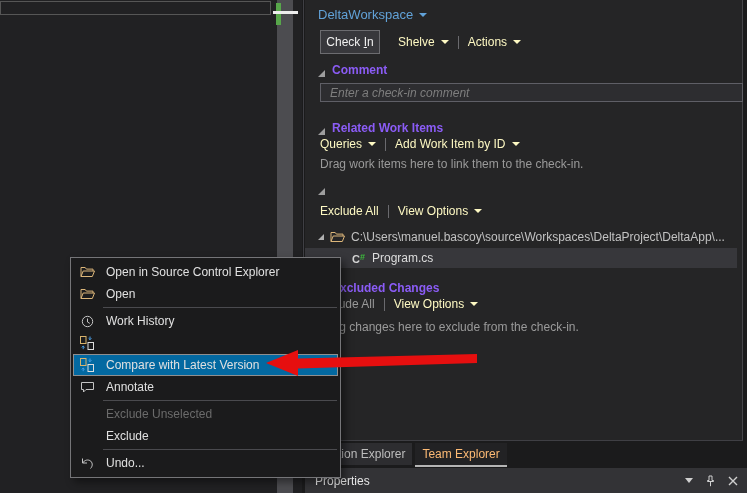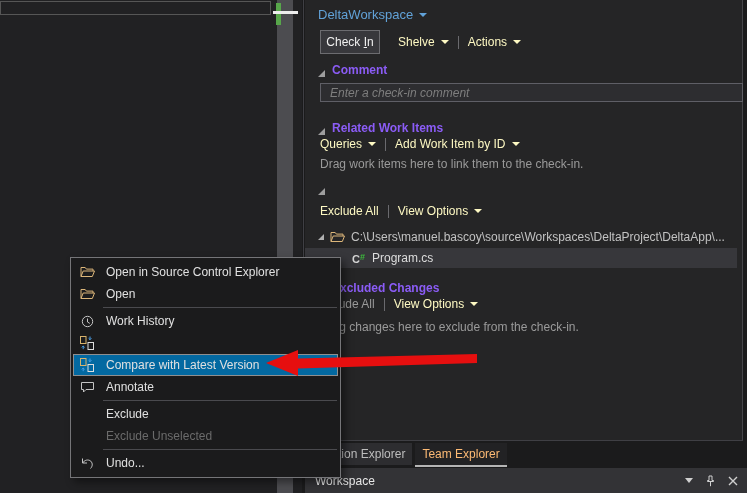--- a/index.html
+++ b/index.html
@@ -179,21 +179,21 @@
     </div>
     <div class="abs hint excluded-hint">Drag changes here to exclude from the check-in.</div>
   </div>
 
   <div class="abs tabs">
     <div class="tab tab-inactive">Solution Explorer</div>
     <div class="tab tab-active">Team Explorer</div>
   </div>
 
   <div class="abs props">
-    <span>Workspace</span>
+    <span>Properties</span>
     <span class="props-icons">
       <span class="chev-down"></span>
       <span>
         <svg width="9" height="12" viewBox="0 0 9 12">
           <path d="M3 1 h3 v4.5 h1.5 v1 H1.5 v-1 H3 z" fill="none" stroke="#d0d0d0"></path>
           <path d="M4.5 6.8 v4.4" stroke="#d0d0d0"></path>
         </svg>
       </span>
       <span>
         <svg width="10" height="10" viewBox="0 0 10 10">
@@ -255,27 +255,27 @@
     </div>
     <div class="mi">
       <span class="mi-icon">
         <svg width="15" height="13" viewBox="0 0 15 13">
             <path d="M1.5 1.5 h12 v7 h-7.5 l-2.5 2.5 v-2.5 h-2 z" fill="none" stroke="#c5c5c5"></path>
           </svg>
       </span>
       <span class="mi-label">Annotate</span>
     </div>
     <div class="mi-sep"></div>
-    <div class="mi">
-      <span class="mi-icon"></span>
-      <span class="mi-label">Exclude</span>
-    </div>
     <div class="mi mi-disabled">
       <span class="mi-icon"></span>
       <span class="mi-label">Exclude Unselected</span>
+    </div>
+    <div class="mi">
+      <span class="mi-icon"></span>
+      <span class="mi-label">Exclude</span>
     </div>
     <div class="mi-sep"></div>
     <div class="mi">
       <span class="mi-icon">
         <svg width="15" height="13" viewBox="0 0 15 13">
             <path d="M2.5 1.5 v4.5 h4.5" fill="none" stroke="#c5c5c5"></path>
             <path d="M2.8 6 C4 3 8.5 2 10.8 4.2 c2.2 2.2 1.7 5.3 -0.3 7.3" fill="none" stroke="#c5c5c5"></path>
           </svg>
       </span>
       <span class="mi-label">Undo...</span>

